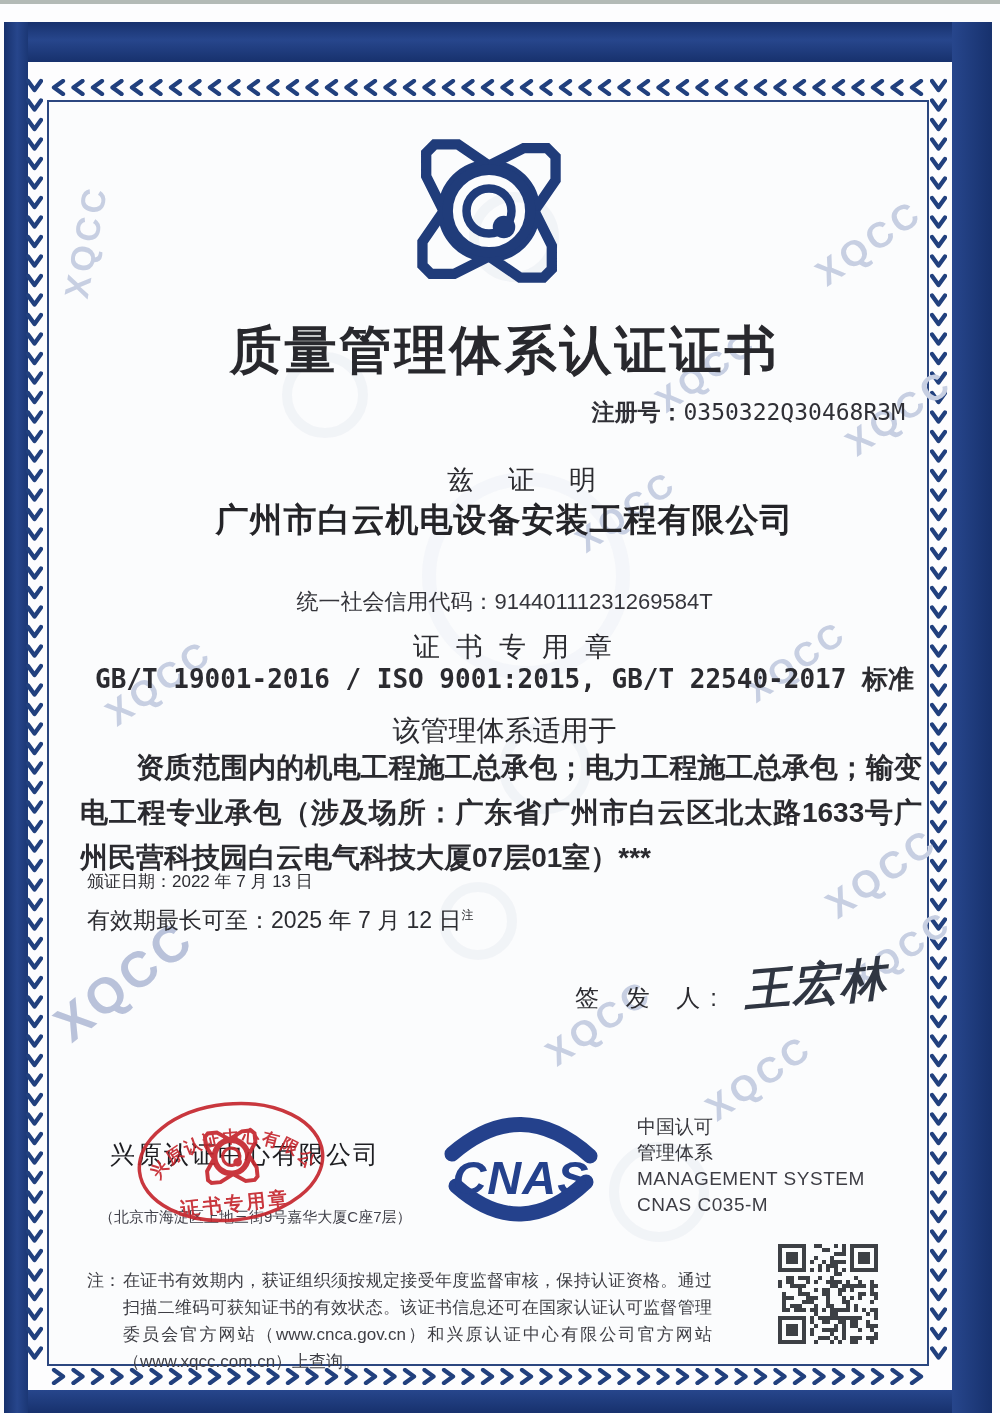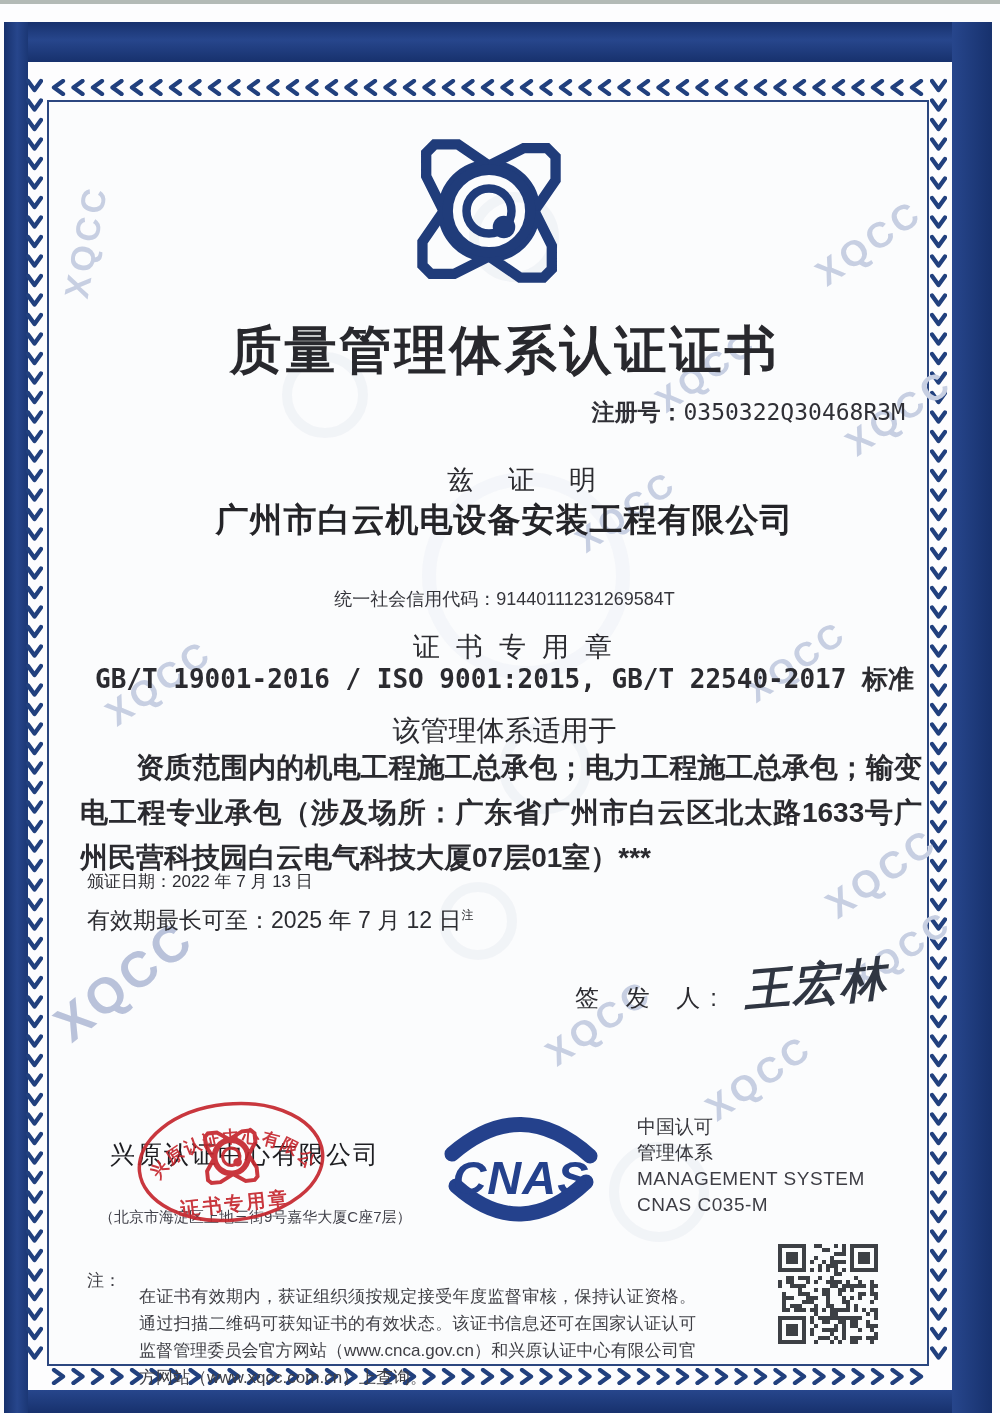--- a/index.html
+++ b/index.html
@@ -26,42 +26,42 @@
   .wm{position:absolute;z-index:1;font-weight:bold;color:#c7cfe2;letter-spacing:4px;pointer-events:none;}
   .ring{position:absolute;z-index:0;border-radius:50%;border:10px solid #e9ecf3;opacity:.55;}
   .layer{position:relative;z-index:2;width:100%;height:100%;padding-left:33px;}
   
   .title{top:214px;font-size:52px;font-weight:900;letter-spacing:3px;color:#28282d;}
   .regline{top:295px;right:55px;font-size:23px;font-weight:bold;color:#303036;}
   .regnum{font-family:"DejaVu Sans Mono",monospace;font-weight:400;}
   .certify{top:360px;font-size:27px;letter-spacing:34px;padding-left:34px;color:#2c2c31;}
   .company{top:396px;font-size:33px;font-weight:700;letter-spacing:1px;color:#242428;}
   .addr{top:450px;font-size:22px;color:#35353b;}
-  .credit{top:485px;font-size:18px;color:#35353b;}
+  .credit{top:485px;font-size:22px;color:#35353b;}
   .conform{top:527px;font-size:27px;letter-spacing:16px;padding-left:16px;color:#2c2c31;}
   .standards{top:560px;font-size:26px;font-weight:700;font-family:"DejaVu Sans Mono","DejaVu Sans",monospace;color:#2b2b30;}
   .scopehead{top:610px;font-size:28px;color:#2c2c31;}
   .scope{top:643px;left:31px;width:842px;font-size:28px;font-weight:700;line-height:45px;
          text-align:justify;text-indent:2em;color:#2a2a2f;}
   .issue{top:768px;left:38px;font-size:17px;color:#2c2c31;}
   .valid{top:803px;left:38px;font-size:23px;color:#2c2c31;text-align:right;}
   .valid sup{font-size:12px;}
   .signrow{top:858px;left:526px;font-size:24px;letter-spacing:10px;color:#2c2c31;white-space:nowrap;}
   .signature{display:inline-block;font-family:"DejaVu Serif","Liberation Serif",serif;font-style:italic;
              font-weight:600;font-size:46px;letter-spacing:2px;color:#303642;
              transform:rotate(-5deg) translateY(-6px);}
   .issuer-name{top:1036px;left:61px;font-size:25px;letter-spacing:2px;color:#1d1d21;z-index:2;}
   .stamp-wrap{top:998px;left:85px;z-index:3;opacity:.92;transform:rotate(-6deg);}
   .issuer-addr{top:1106px;left:50px;font-size:15px;color:#41414a;z-index:2;}
   .cnas-wrap{top:1008px;left:391px;}
   .accr{top:1012px;left:588px;font-size:19px;line-height:26px;color:#37373d;}
   .accr .en{letter-spacing:.5px;color:#3d3d44;}
   .note{top:1165px;left:38px;width:625px;display:flex;font-size:17px;line-height:27px;color:#3e3e44;}
   .note-label{flex:0 0 36px;}
-  .note-text{flex:1;text-align:justify;margin:16px;}
+  .note-text{flex:1;text-align:justify;margin:0;}
   .qr{top:1138px;left:725px;width:108px;height:108px;}
 </style>
 </head>
 <body>
 
 <div class="page">
   <div class="scan-top"></div>
 
   <div class="band band-top"></div>
   <div class="band band-bottom"></div>

